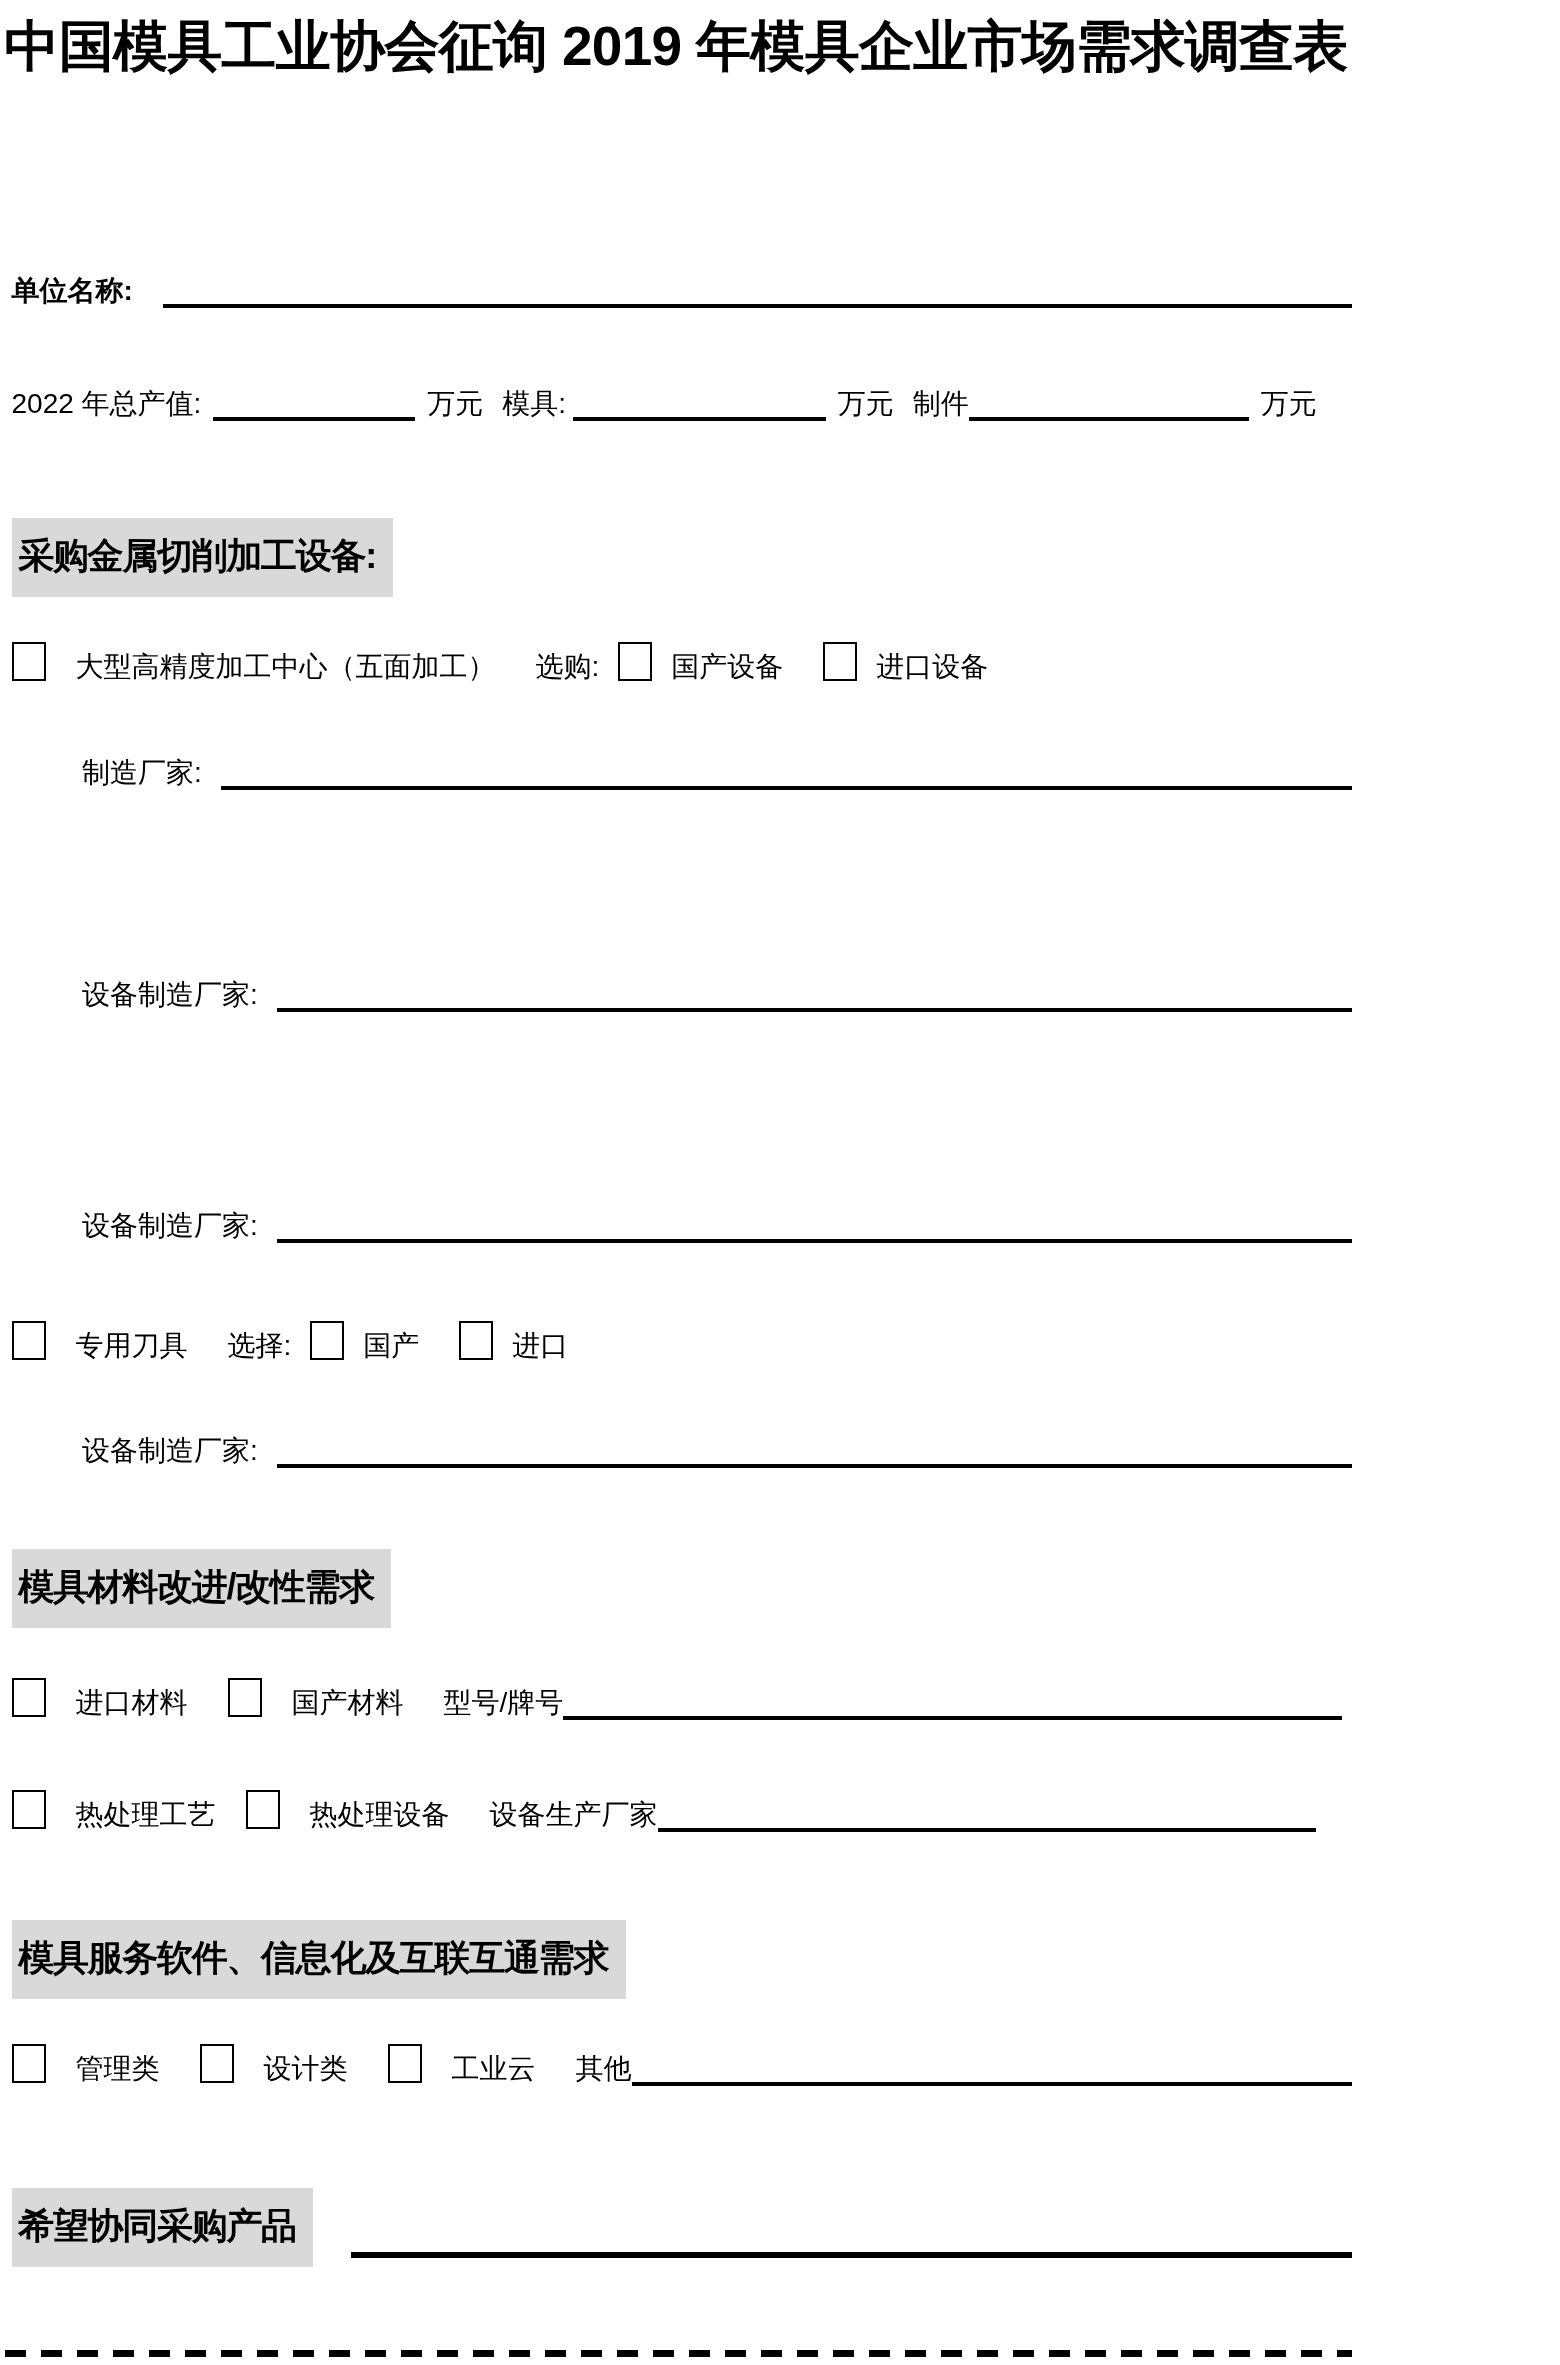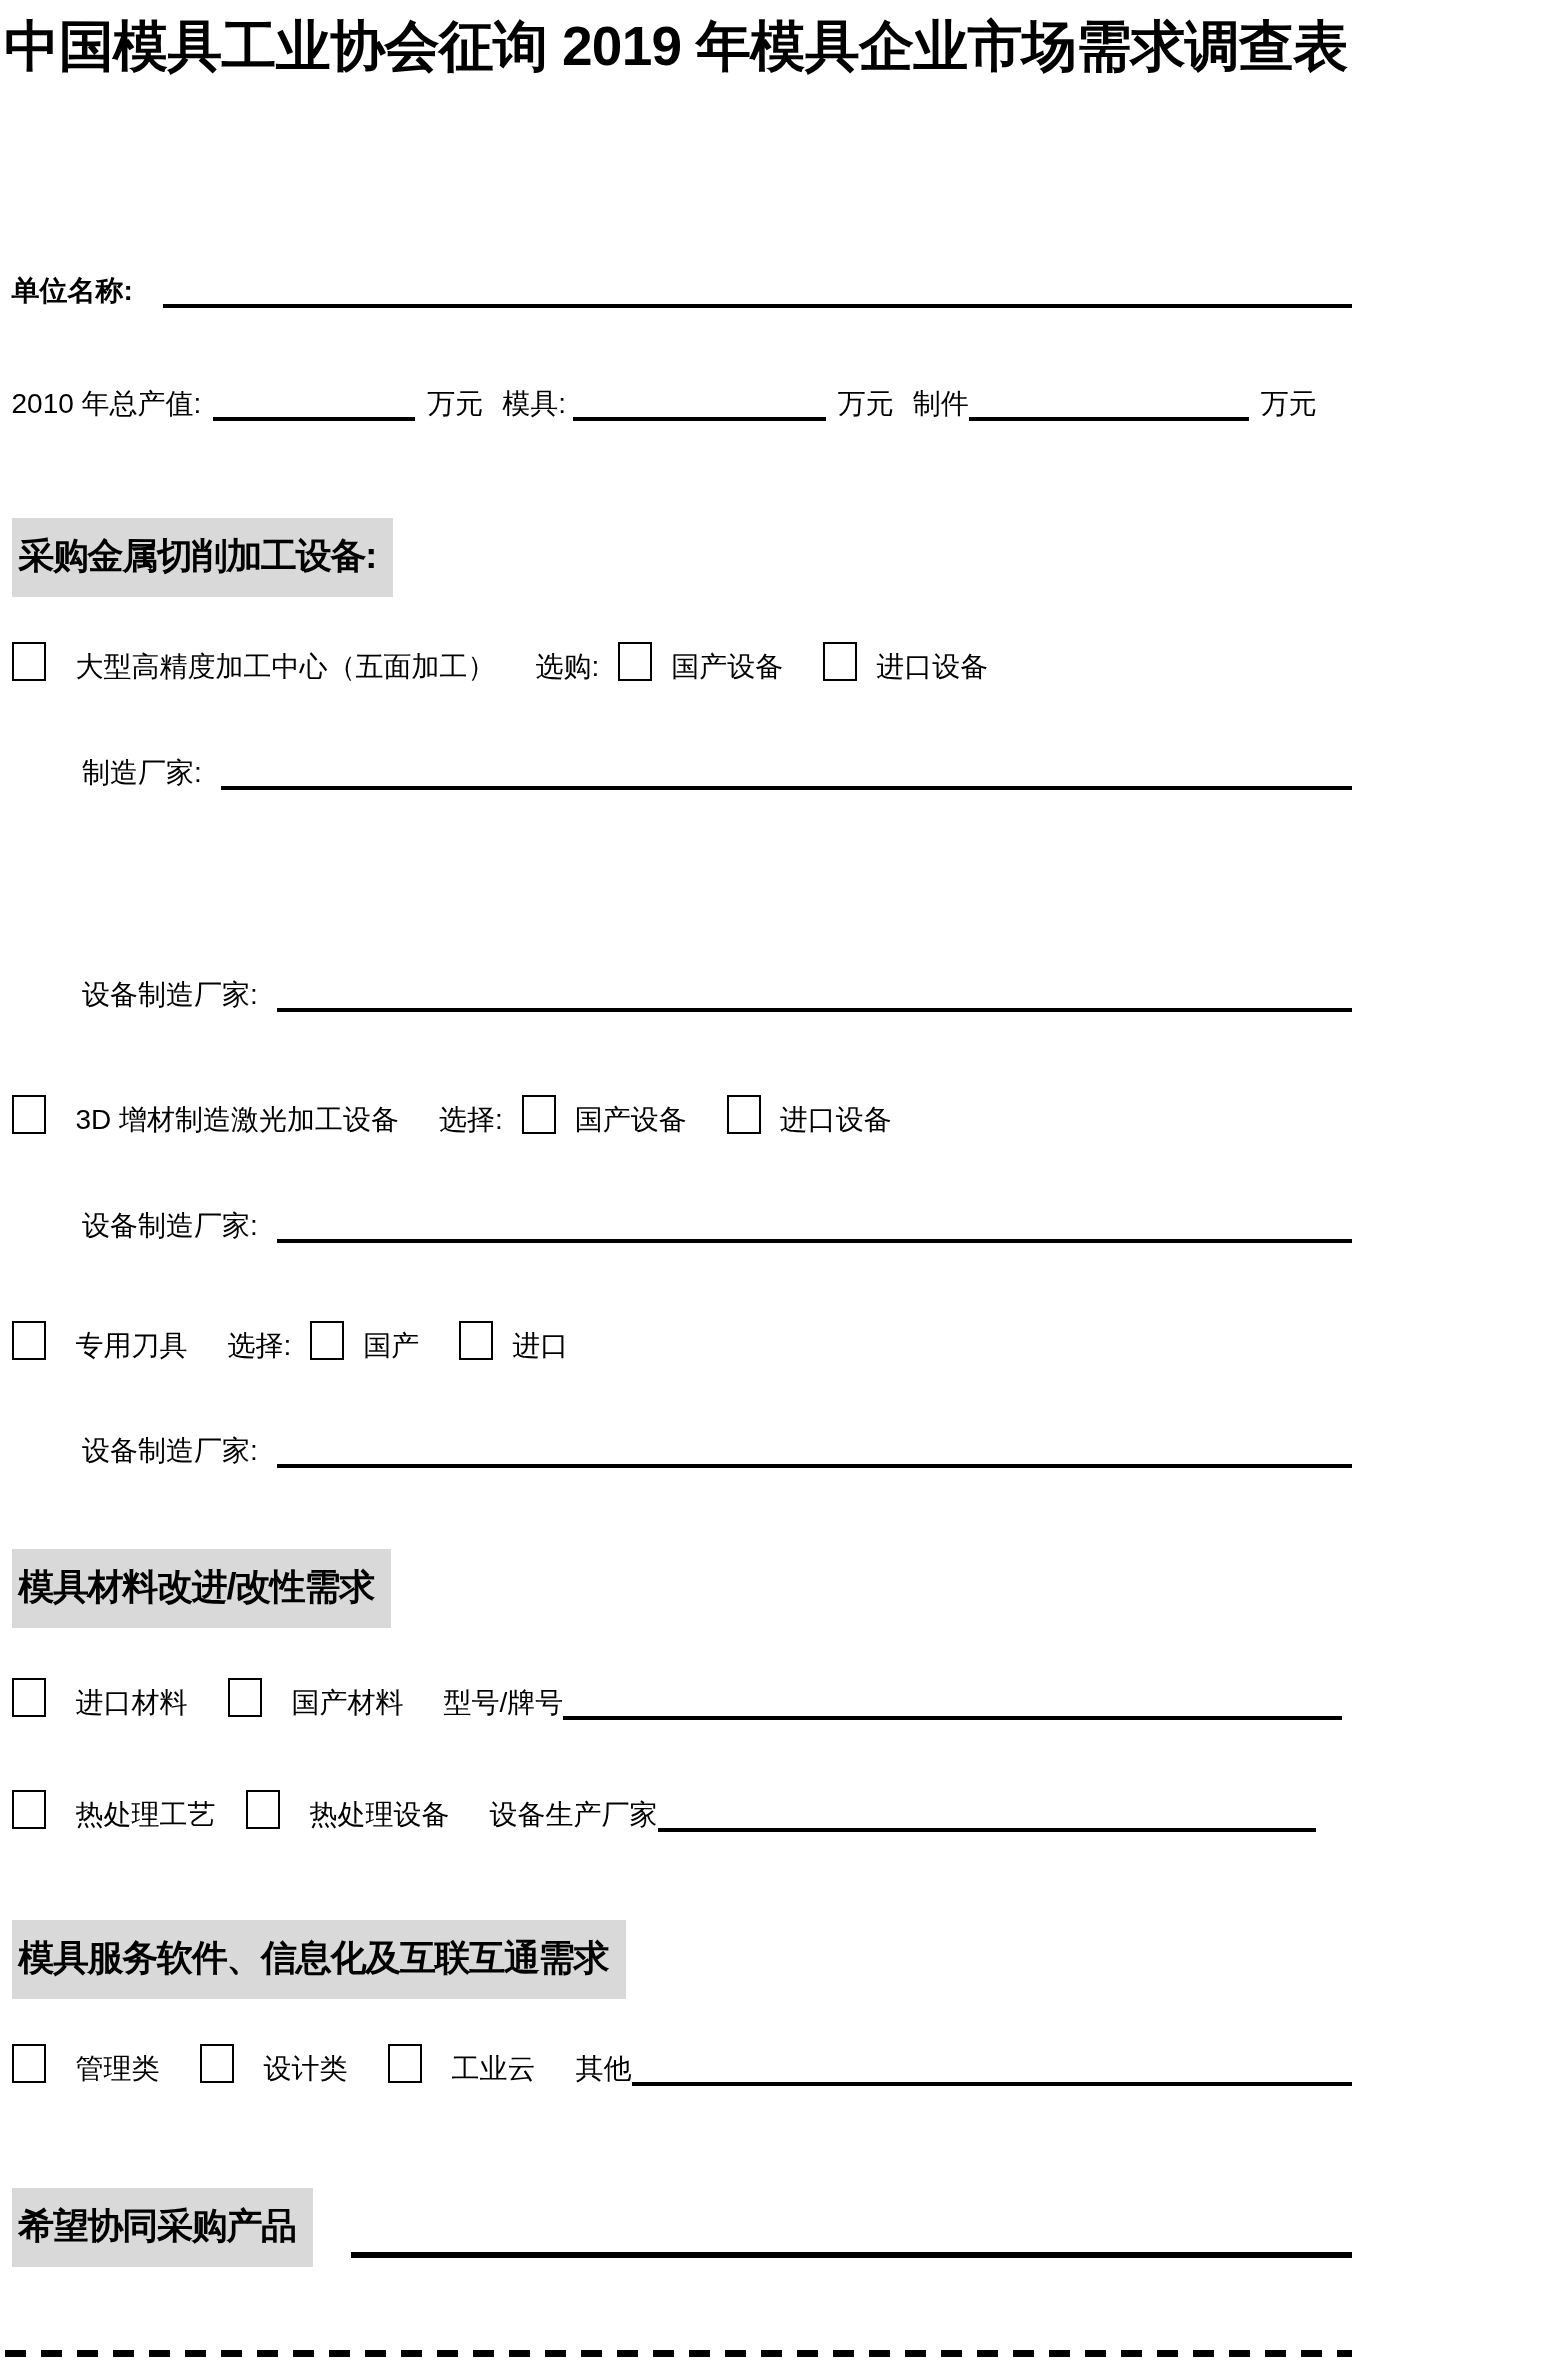--- a/index.html
+++ b/index.html
@@ -70,39 +70,36 @@
 
 <div class="page">
 
   <div class="title">中国模具工业协会征询 2019 年模具企业市场需求调查表</div>
 
   <div class="row" style="top:275px">
     <span class="b">单位名称:</span><span class="ul" style="width:1292px;margin-left:30px"></span>
   </div>
 
   <div class="row" style="top:388px">
-    <span>2010 年总产值:</span><span class="ul" style="width:202px;margin-left:12px"></span><span class="g4">万元</span><span class="g3">模具:</span><span class="ul" style="width:253px;margin-left:6.7px"></span><span class="g4">万元</span><span class="g3">制件</span><span class="ul" style="width:280px"></span><span class="g4">万元</span>
+    <span>2022 年总产值:</span><span class="ul" style="width:202px;margin-left:12px"></span><span class="g4">万元</span><span class="g3">模具:</span><span class="ul" style="width:253px;margin-left:6.7px"></span><span class="g4">万元</span><span class="g3">制件</span><span class="ul" style="width:280px"></span><span class="g4">万元</span>
   </div>
 
   <div class="ghead" style="top:518px">采购金属切削加工设备:</div>
 
   <div class="row" style="top:642px">
     <span class="cb"></span><span class="g1">大型高精度加工中心（五面加工）</span><span class="g2">选购:</span><span class="cb g3"></span><span class="g3">国产设备</span><span class="cb g2"></span><span class="g3">进口设备</span>
   </div>
   <div class="row indent" style="top:757px">
     <span>制造厂家:</span><span class="ul" style="width:1221px;margin-left:19px"></span>
   </div>
 
   <div class="row indent" style="top:979px">
     <span>设备制造厂家:</span><span class="ul" style="width:1147px;margin-left:19px"></span>
   </div>
 
-  <div class="row" style="top:1095px">
-    <span class="cb"></span><span class="g1">3D 增材制造激光加工设备</span><span class="g2">选择:</span><span class="cb g3"></span><span class="g3">国产设备</span><span class="cb g2"></span><span class="g3">进口设备</span>
-  </div>
   <div class="row indent" style="top:1210px">
     <span>设备制造厂家:</span><span class="ul" style="width:1147px;margin-left:19px"></span>
   </div>
 
   <div class="row" style="top:1321px">
     <span class="cb"></span><span class="g1">专用刀具</span><span class="g2">选择:</span><span class="cb g3"></span><span class="g3">国产</span><span class="cb g2"></span><span class="g3">进口</span>
   </div>
   <div class="row indent" style="top:1435px">
     <span>设备制造厂家:</span><span class="ul" style="width:1147px;margin-left:19px"></span>
   </div>

